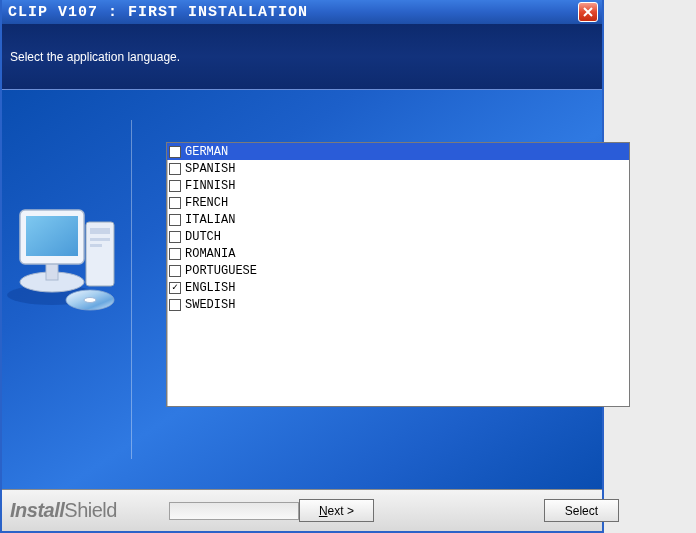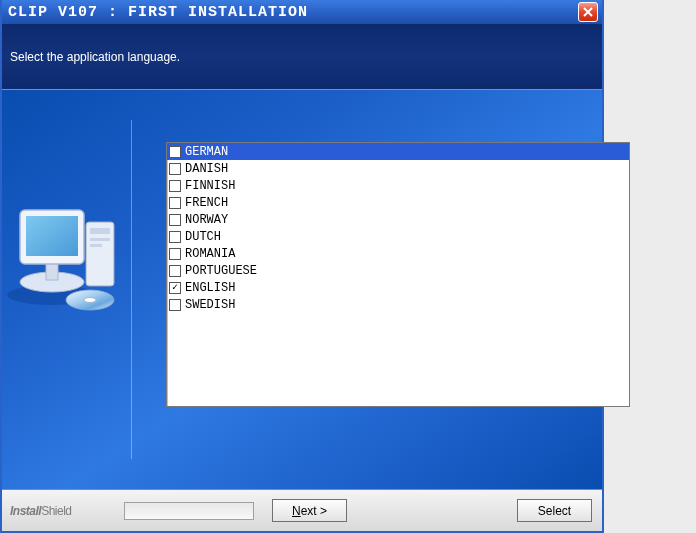--- a/index.html
+++ b/index.html
@@ -128,21 +128,21 @@
     height: 42px;
     background: linear-gradient(to bottom, #f4f4f4, #d9d9d9);
     border-top: 1px solid #8a8a8a;
     display: flex;
     align-items: center;
     padding: 0 10px 0 8px;
     gap: 0;
   }
   .brand {
     font-family: Arial, sans-serif;
-    font-size: 12px;
+    font-size: 20px;
     color: #7d7d7d;
     letter-spacing: -0.5px;
   }
   .brand .bold { font-weight: bold; font-style: italic; }
   .brand .light { font-weight: normal; font-style: normal; }
   .progress-track {
     flex: 0 0 130px;
     height: 18px;
     margin-left: 52px;
     background: linear-gradient(to bottom, #e8e8e8, #f8f8f8);
@@ -216,33 +216,33 @@
     </div>
 
     <div class="listpane">
       <div class="listbox" id="langlist">
           <div class="lang-item highlighted">
             <span class="checkbox"></span>
             <span>GERMAN</span>
           </div>
           <div class="lang-item">
             <span class="checkbox"></span>
-            <span>DANISH</span>
+            <span>SPANISH</span>
           </div>
           <div class="lang-item">
             <span class="checkbox"></span>
             <span>FINNISH</span>
           </div>
           <div class="lang-item">
             <span class="checkbox"></span>
             <span>FRENCH</span>
           </div>
           <div class="lang-item">
             <span class="checkbox"></span>
-            <span>NORWAY</span>
+            <span>ITALIAN</span>
           </div>
           <div class="lang-item">
             <span class="checkbox"></span>
             <span>DUTCH</span>
           </div>
           <div class="lang-item">
             <span class="checkbox"></span>
             <span>ROMANIA</span>
           </div>
           <div class="lang-item">

